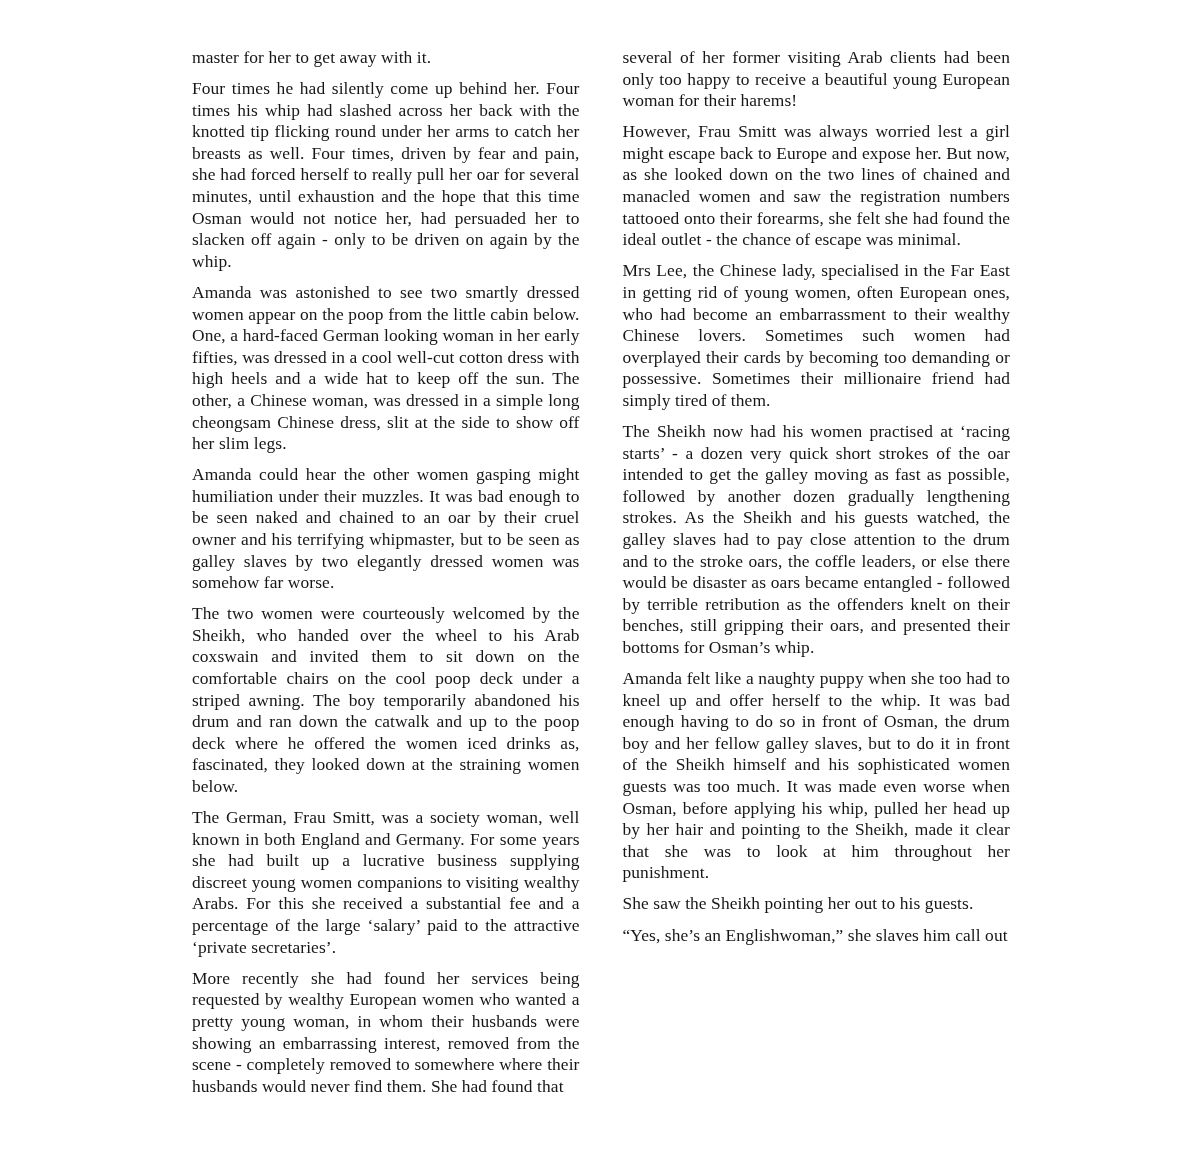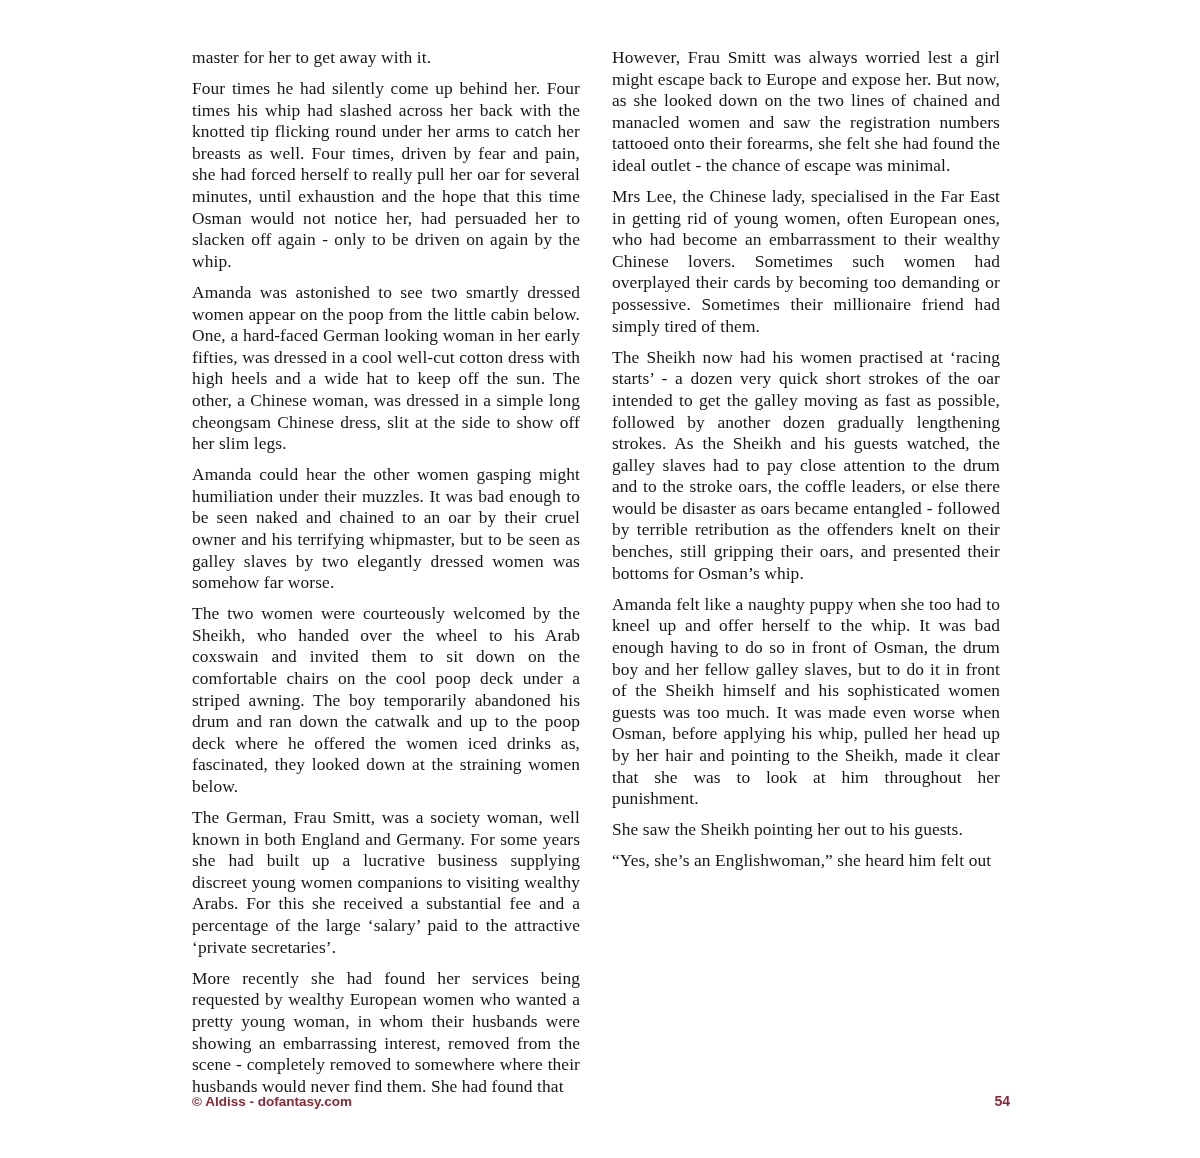--- a/index.html
+++ b/index.html
@@ -14,21 +14,21 @@
     background: #ffffff;
     overflow: hidden;
     font-family: "Liberation Serif", serif;
   }
   .columns {
     position: absolute;
     left: 192px;
     top: 47px;
     width: 818px;
     display: flex;
-    gap: 32px;
+    gap: 43px;
   }
   .col {
     width: 388px;
     text-align: justify;
     font-size: 17.4px;
     line-height: 21.6px;
     color: #161616;
     letter-spacing: 0.1px;
   }
   .col p {
@@ -64,25 +64,22 @@
     <div class="col">
         <p>master for her to get away with it.</p>
         <p>Four times he had silently come up behind her. Four times his whip had slashed across her back with the knotted tip flicking round under her arms to catch her breasts as well. Four times, driven by fear and pain, she had forced herself to really pull her oar for several minutes, until exhaustion and the hope that this time Osman would not notice her, had persuaded her to slacken off again - only to be driven on again by the whip.</p>
         <p>Amanda was astonished to see two smartly dressed women appear on the poop from the little cabin below. One, a hard-faced German looking woman in her early fifties, was dressed in a cool well-cut cotton dress with high heels and a wide hat to keep off the sun. The other, a Chinese woman, was dressed in a simple long cheongsam Chinese dress, slit at the side to show off her slim legs.</p>
         <p>Amanda could hear the other women gasping might humiliation under their muzzles. It was bad enough to be seen naked and chained to an oar by their cruel owner and his terrifying whipmaster, but to be seen as galley slaves by two elegantly dressed women was somehow far worse.</p>
         <p>The two women were courteously welcomed by the Sheikh, who handed over the wheel to his Arab coxswain and invited them to sit down on the comfortable chairs on the cool poop deck under a striped awning. The boy temporarily abandoned his drum and ran down the catwalk and up to the poop deck where he offered the women iced drinks as, fascinated, they looked down at the straining women below.</p>
         <p>The German, Frau Smitt, was a society woman, well known in both England and Germany. For some years she had built up a lucrative business supplying discreet young women companions to visiting wealthy Arabs. For this she received a substantial fee and a percentage of the large ‘salary’ paid to the attractive ‘private secretaries’.</p>
         <p>More recently she had found her services being requested by wealthy European women who wanted a pretty young woman, in whom their husbands were showing an embarrassing interest, removed from the scene - completely removed to somewhere where their husbands would never find them. She had found that</p>
       </div>
     <div class="col">
+        <p>several of her former visiting Arab clients had been only too happy to receive a beautiful young European woman for their harems!</p>
         <p>However, Frau Smitt was always worried lest a girl might escape back to Europe and expose her. But now, as she looked down on the two lines of chained and manacled women and saw the registration numbers tattooed onto their forearms, she felt she had found the ideal outlet - the chance of escape was minimal.</p>
         <p>Mrs Lee, the Chinese lady, specialised in the Far East in getting rid of young women, often European ones, who had become an embarrassment to their wealthy Chinese lovers. Sometimes such women had overplayed their cards by becoming too demanding or possessive. Sometimes their millionaire friend had simply tired of them.</p>
         <p>The Sheikh now had his women practised at ‘racing starts’ - a dozen very quick short strokes of the oar intended to get the galley moving as fast as possible, followed by another dozen gradually lengthening strokes. As the Sheikh and his guests watched, the galley slaves had to pay close attention to the drum and to the stroke oars, the coffle leaders, or else there would be disaster as oars became entangled - followed by terrible retribution as the offenders knelt on their benches, still gripping their oars, and presented their bottoms for Osman’s whip.</p>
         <p>Amanda felt like a naughty puppy when she too had to kneel up and offer herself to the whip. It was bad enough having to do so in front of Osman, the drum boy and her fellow galley slaves, but to do it in front of the Sheikh himself and his sophisticated women guests was too much. It was made even worse when Osman, before applying his whip, pulled her head up by her hair and pointing to the Sheikh, made it clear that she was to look at him throughout her punishment.</p>
         <p>She saw the Sheikh pointing her out to his guests.</p>
-        <p>“Yes, she’s an Englishwoman,” she heard him felt out</p>
+        <p>“Yes, she’s an Englishwoman,” she slaves him call out</p>
       </div>
-  </div>
-  <div class="footer" style="color: rgb(135, 41, 54);">
-    <span class="copyright">© Aldiss - dofantasy.com</span>
-    <span class="pagenum">54</span>
   </div>
 </div>
 
 </body></html>

